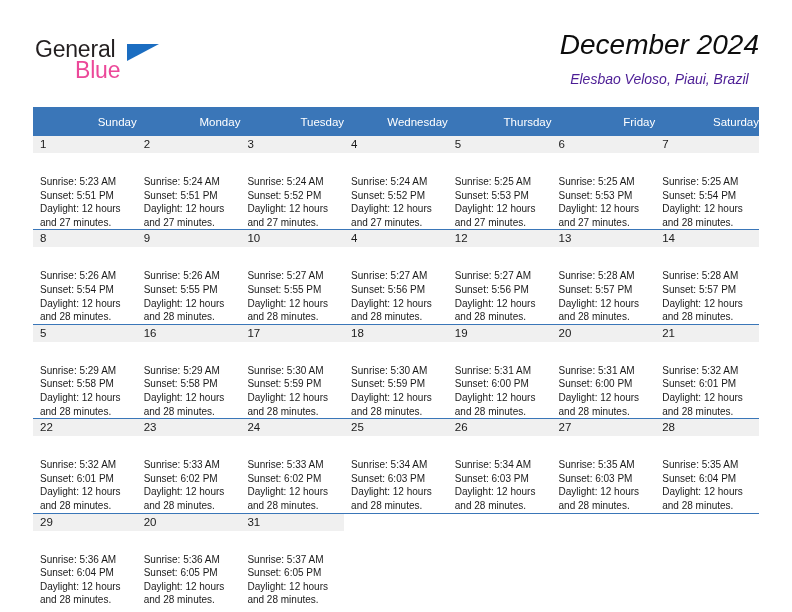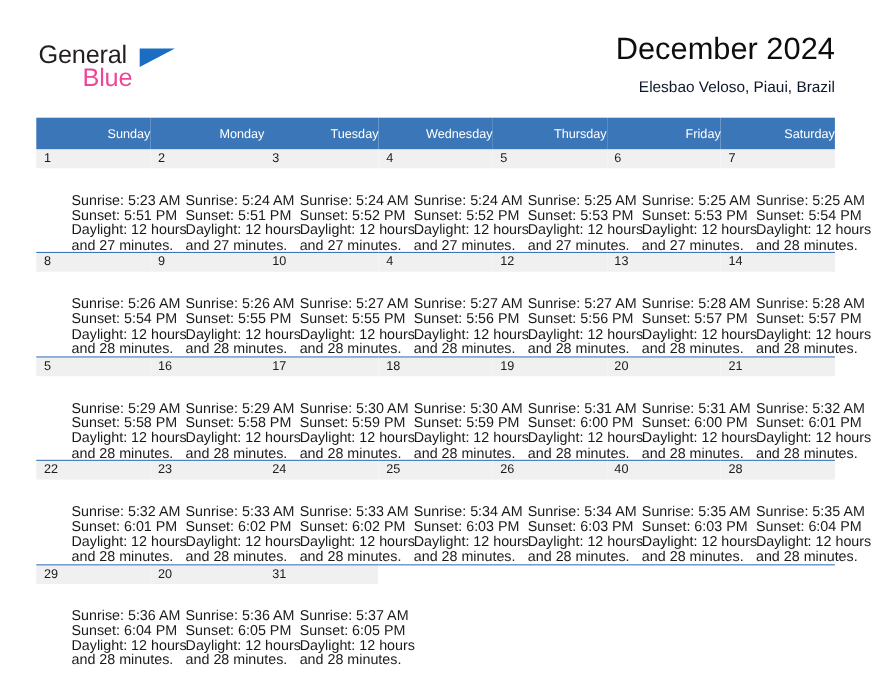--- a/index.html
+++ b/index.html
@@ -61,31 +61,32 @@
     font-size: 23px;
     color: #ec4899;
     letter-spacing: -0.2px;
     font-family: "Liberation Sans", sans-serif;
   }
 
   .title-block {
     position: absolute;
     right: 0;
     top: 0;
-    text-align: right;
+    text-align: center;
+    font-style: italic;
   }
   .cal-title {
     font-size: 28px;
     color: #0d0d0d;
     line-height: 34px;
     white-space: nowrap;
   }
   .cal-subtitle {
     font-size: 14px;
-    color: #0f172a;
+    color: #4c1d95;
     line-height: 20px;
     margin-top: 7px;
     white-space: nowrap;
   }
 
   
   .calendar {
     position: absolute;
     left: 33px;
     top: 107px;
@@ -121,24 +122,23 @@
     padding: 2px 0 1px 7px;
     font-size: 11.5px;
     color: #1a1a1a;
     box-sizing: border-box;
   }
   td.empty .daynum-strip {
     background: #ffffff;
   }
   .cell-body {
     padding: 22px 5px 0 7px;
-    font-size: 13px;
+    font-size: 10px;
     line-height: 13.6px;
     color: #1a1a1a;
-    margin-left: 25px;
   }
   .cell-body div {
     white-space: nowrap;
   }
 </style>
 </head>
 <body>
 
 <div class="page">
 
@@ -405,21 +405,21 @@
           <td>
             <div class="daynum-strip">26</div>
             <div class="cell-body">
               <div>Sunrise: 5:34 AM</div>
               <div>Sunset: 6:03 PM</div>
               <div>Daylight: 12 hours</div>
               <div>and 28 minutes.</div>
             </div>
           </td>
           <td>
-            <div class="daynum-strip">40</div>
+            <div class="daynum-strip">27</div>
             <div class="cell-body">
               <div>Sunrise: 5:35 AM</div>
               <div>Sunset: 6:03 PM</div>
               <div>Daylight: 12 hours</div>
               <div>and 28 minutes.</div>
             </div>
           </td>
           <td>
             <div class="daynum-strip">28</div>
             <div class="cell-body">

